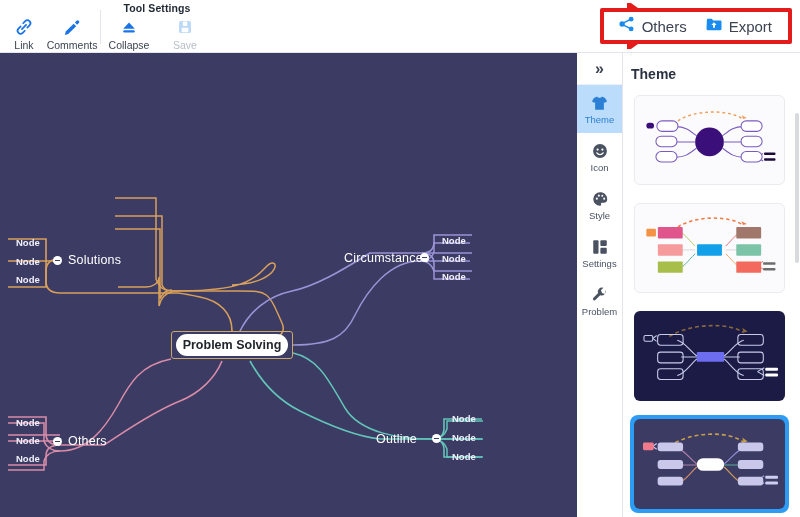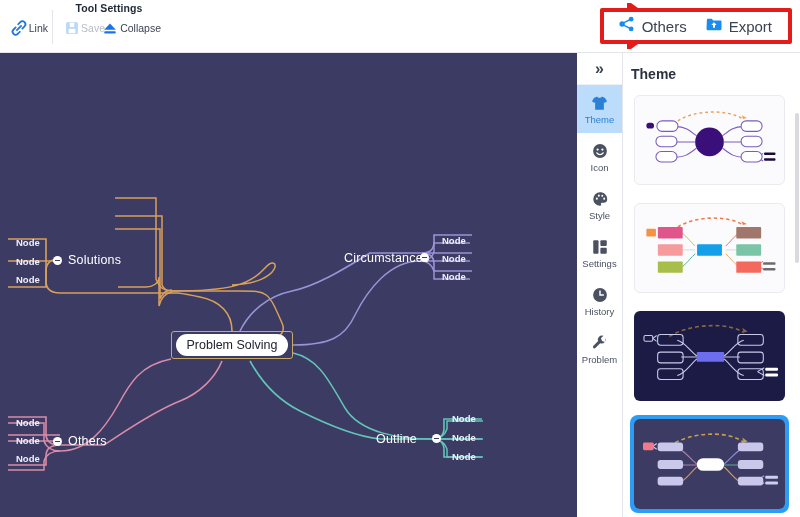--- a/index.html
+++ b/index.html
@@ -17,21 +17,21 @@
     display:flex; align-items:flex-start;
   }
   .tool-group{ display:flex; align-items:flex-end; height:53px; position:relative;justify-content:space-between; }
   .tool-group.with-title{ padding-top:0; }
   .group-title{
     position:absolute; top:2px; left:0; width:100%;
     text-align:center; font-size:10.5px; font-weight:bold; color:#1f2733;
     letter-spacing:.1px;
   }
   .tool-btn{
-    width:48px; height:48px; display:flex; flex-direction:row;
+    width:48px; height:48px; display:flex; flex-direction:column;
     align-items:center; justify-content:flex-end; cursor:pointer;
     padding-bottom:3px; user-select:none;
   }
   .tool-btn .ic{ height:22px; display:flex; align-items:center; justify-content:center; }
   .tool-btn .lbl{ font-size:10.5px; color:#3c4451; margin-top:2px; line-height:1; }
   .tool-btn.disabled .lbl{ color:#b7bcc6; }
   .vdiv{ width:1px; height:34px; background:#e3e5ea; align-self:flex-end; margin:0 4px 8px 4px;}
 
   
   #right-actions{
@@ -67,21 +67,21 @@
 
   #root-sel{
     position:absolute; left:171px; top:278px; width:122px; height:28px;
     border:1.6px solid #c8a96a; border-radius:3px;
     display:flex; align-items:center; justify-content:center;
   }
   #root-pill{
     width:112px; height:22px; background:#ffffff; border-radius:11px;
     display:flex; align-items:center; justify-content:center;
   }
-  #root-pill span{ font-size:12.5px; font-weight:normal; color:#23252e; }
+  #root-pill span{ font-size:12.5px; font-weight:bold; color:#23252e; }
 
   
   #rail{
     position:absolute; left:577px; top:53px; width:46px; height:464px;
     background:#ffffff; border-right:1px solid #e3e5ea;
   }
   #rail-collapse{
     height:32px; display:flex; align-items:center; justify-content:center;
     cursor:pointer; color:#3c4451; font-size:16px; font-weight:bold;
     border-bottom:1px solid #eef0f3;
@@ -126,46 +126,55 @@
       <span class="ic">
         <svg width="20" height="20" viewBox="0 0 24 24" fill="none" stroke="#1a73e8" stroke-width="2.1" stroke-linecap="round">
           <path d="M9.5 14.5 L14.5 9.5"></path>
           <path d="M11 7.5 L13.5 5 a3.6 3.6 0 0 1 5.1 5.1 L16 12.7"></path>
           <path d="M13 16.5 L10.5 19 a3.6 3.6 0 0 1 -5.1 -5.1 L8 11.3"></path>
         </svg>
       </span>
       <span class="lbl">Link</span>
     </div>
 
+    <div class="tool-btn">
+      <span class="ic">
+        <svg width="20" height="20" viewBox="0 0 24 24">
+          <path d="M4.5 17.5 L14 8 l3 3 L7.5 20.5 L3.5 21.5 Z" fill="#1a73e8"></path>
+          <path d="M15.5 6.5 L17.5 4.5 a1.9 1.9 0 0 1 2.7 2.7 L18.2 9.2 Z" fill="#1a73e8"></path>
+        </svg>
+      </span>
+      <span class="lbl">Comments</span>
+    </div>
   </div>
 
   <div class="vdiv"></div>
 
   <div class="tool-group with-title" style="min-width:104px;">
     <div class="group-title">Tool Settings</div>
+
+    <div class="tool-btn">
+      <span class="ic">
+        <svg width="20" height="20" viewBox="0 0 24 24">
+          <path d="M12 6.5 L19 14 L5 14 Z" fill="#1a73e8"></path>
+          <rect x="5" y="16" width="14" height="2.6" rx="1.3" fill="#1a73e8"></rect>
+        </svg>
+      </span>
+      <span class="lbl">Collapse</span>
+    </div>
 
     <div class="tool-btn disabled">
       <span class="ic">
         <svg width="18" height="18" viewBox="0 0 24 24">
           <rect x="4" y="4" width="16" height="16" rx="2.5" fill="#bcd9f7"></rect>
           <rect x="9" y="4.5" width="6" height="6" rx="1" fill="#ffffff"></rect>
           <rect x="7.5" y="13" width="9" height="6" rx="1" fill="#ffffff"></rect>
         </svg>
       </span>
       <span class="lbl">Save</span>
-    </div>
-
-    <div class="tool-btn">
-      <span class="ic">
-        <svg width="20" height="20" viewBox="0 0 24 24">
-          <path d="M12 6.5 L19 14 L5 14 Z" fill="#1a73e8"></path>
-          <rect x="5" y="16" width="14" height="2.6" rx="1.3" fill="#1a73e8"></rect>
-        </svg>
-      </span>
-      <span class="lbl">Collapse</span>
     </div>
   </div>
 
   <svg id="red-arrow" viewBox="0 0 60 46">
     <path d="M2 14 L30 14 L30 3 L58 23 L30 43 L30 32 L2 32 Z" fill="#ffffff" stroke="#e31b1b" stroke-width="6" stroke-linejoin="miter"></path>
   </svg>
 
   <div id="right-actions">
     <div class="ract">
       <span class="ic">
@@ -342,29 +351,20 @@
     <span class="ic">
       <svg width="18" height="18" viewBox="0 0 24 24" fill="#4a5160">
         <rect x="3" y="3" width="7" height="18" rx="1.3"></rect>
         <rect x="12.5" y="3" width="8.5" height="7.5" rx="1.3"></rect>
         <rect x="12.5" y="13" width="8.5" height="8" rx="1.3"></rect>
       </svg>
     </span>
     <span class="lbl">Settings</span>
   </div>
 
-  <div class="rail-item">
-    <span class="ic">
-      <svg width="18" height="18" viewBox="0 0 24 24">
-        <circle cx="12" cy="12" r="9.2" fill="#4a5160"></circle>
-        <path d="M12 6.5 V12 H16.5" stroke="#ffffff" stroke-width="1.9" fill="none" stroke-linecap="round"></path>
-      </svg>
-    </span>
-    <span class="lbl">History</span>
-  </div>
 
   <div class="rail-item">
     <span class="ic">
       <svg width="18" height="18" viewBox="0 0 24 24">
         <path d="M19.3 5.2 a5.4 5.4 0 0 1 -7 7 L5.8 18.7 a2 2 0 0 1 -2.8 -2.8 L9.5 9.4 a5.4 5.4 0 0 1 7 -7 L13.3 5.6 l1.4 3.7 3.7 1.4 Z" fill="#4a5160"></path>
       </svg>
     </span>
     <span class="lbl">Problem</span>
   </div>
 </div>

